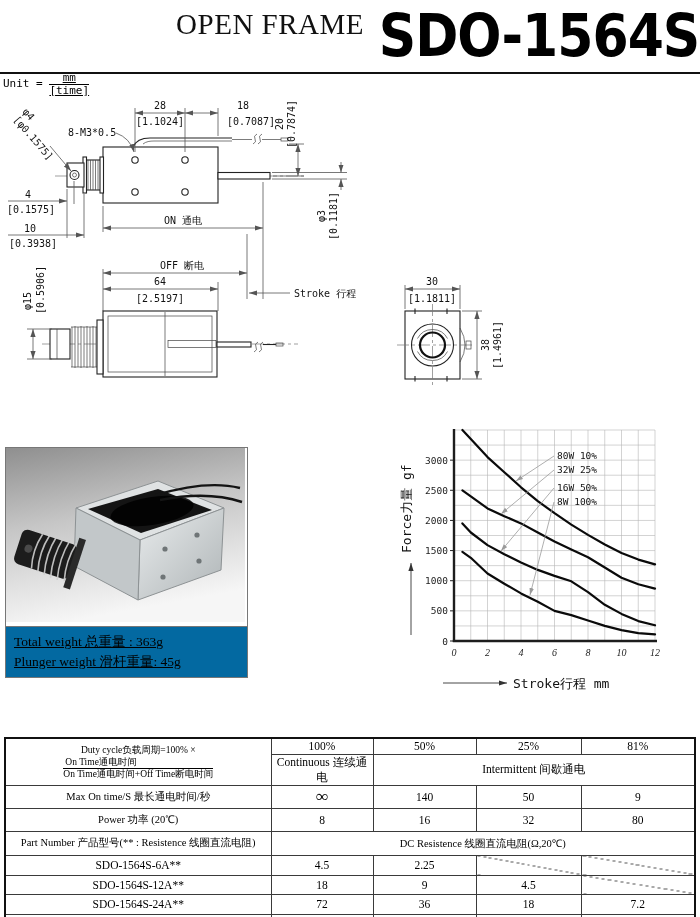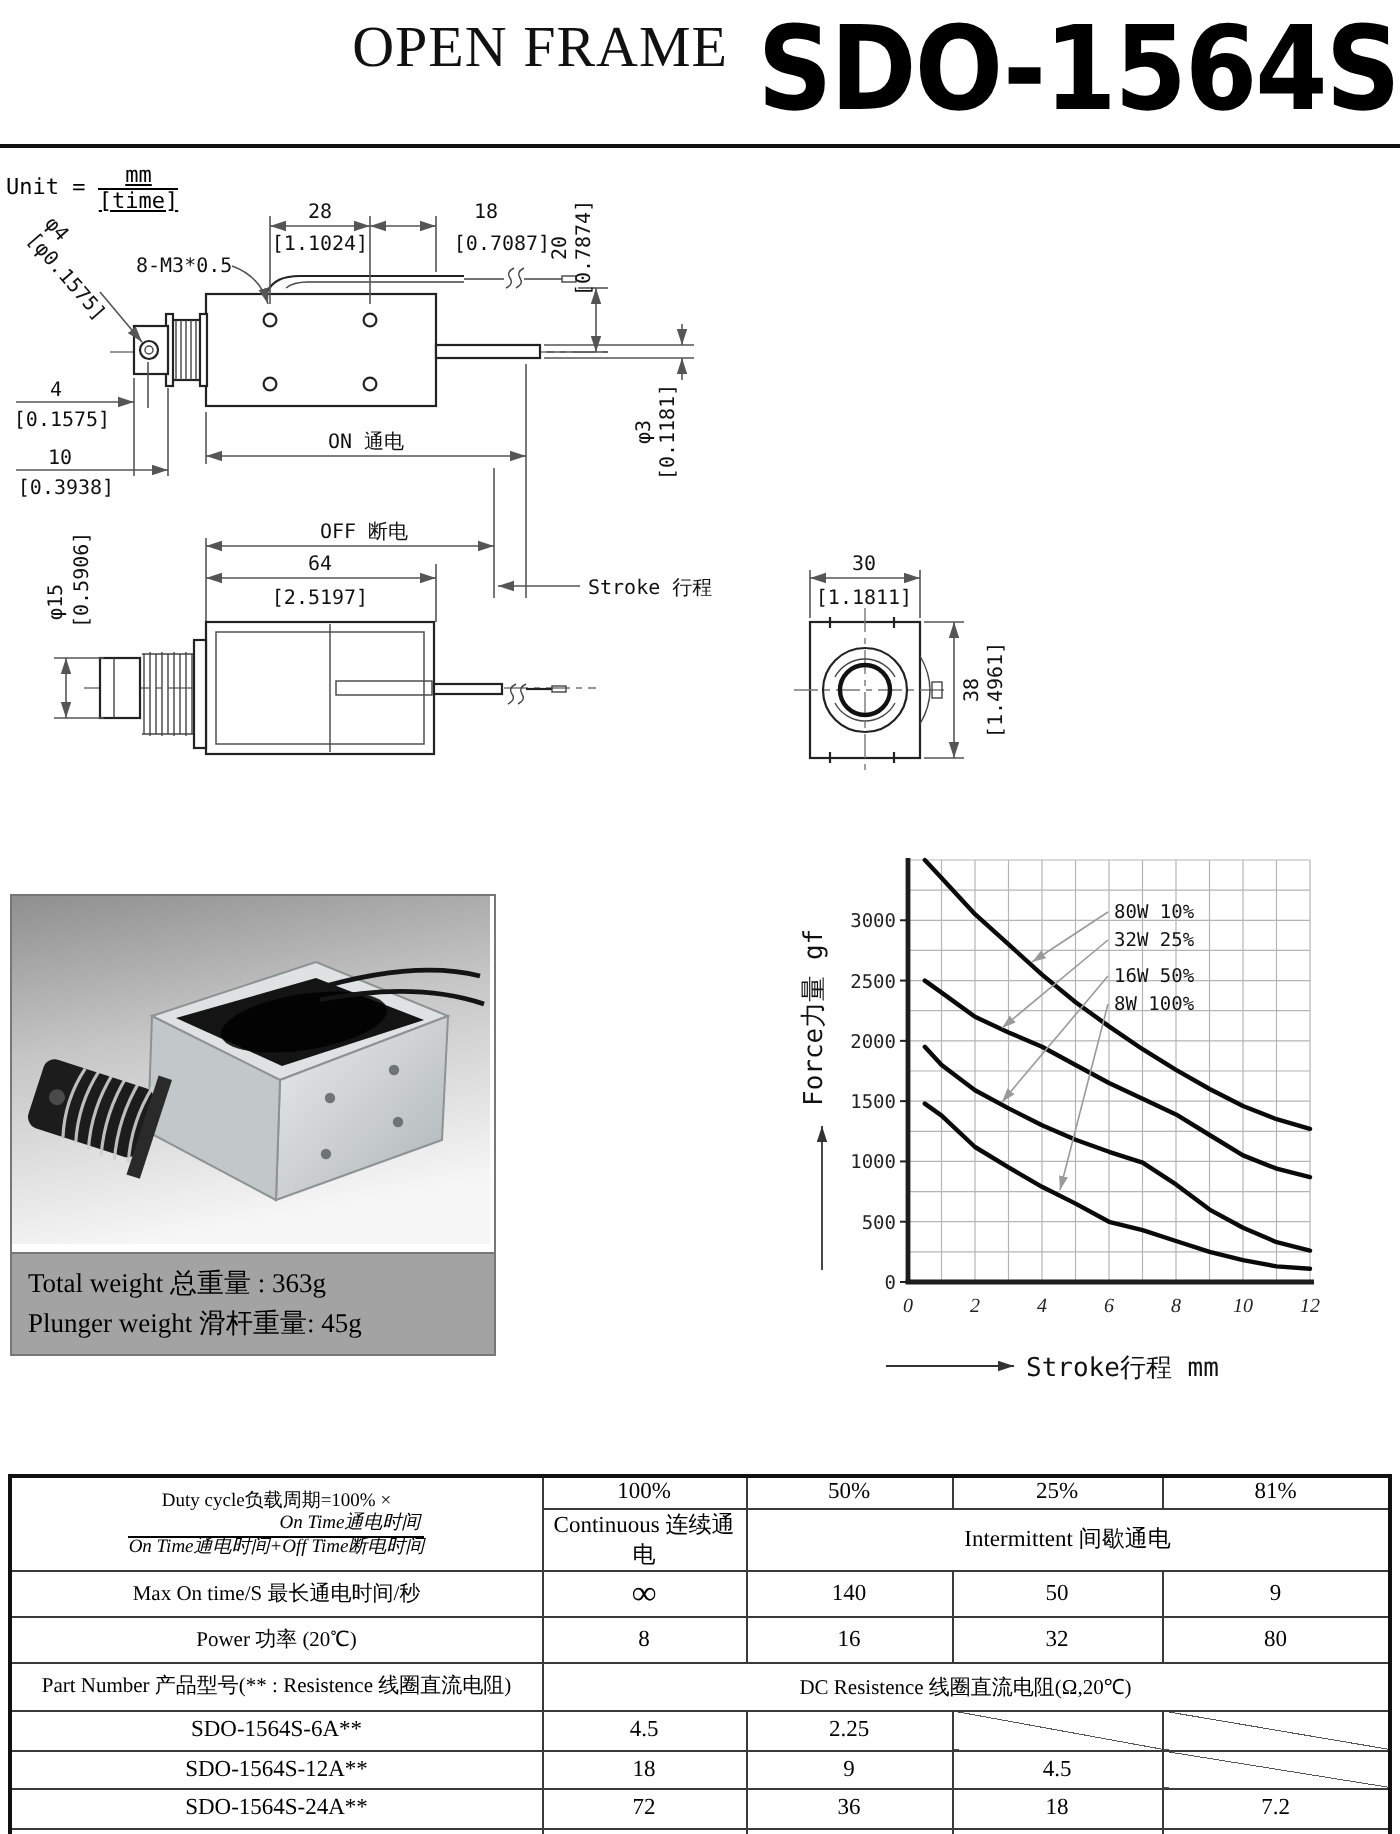--- a/index.html
+++ b/index.html
@@ -7,55 +7,55 @@
         font-family:"DejaVu Sans Mono",monospace;color:#000;}
   
   .hdr{position:absolute;top:4px;left:4px;width:692px;height:68px;}
   .hdr-title{position:absolute;right:332px;top:6px;text-align:right;
              font-family:"Liberation Serif",serif;font-size:29px;line-height:1.02;letter-spacing:.5px;color:#111;}
   .hdr-model{position:absolute;left:374px;top:-2px;width:322px;text-align:center;
              font-family:"DejaVu Sans",sans-serif;font-weight:700;font-size:52px;letter-spacing:-1px;
              transform:scaleY(1.12);transform-origin:top;color:#000;}
   .rule{position:absolute;top:72px;left:0;width:700px;height:0;border-top:2px solid #111;}
   
-  .unit{position:absolute;top:82px;left:3px;font-size:11px;}
+  .unit{position:absolute;top:72px;left:3px;font-size:11px;}
   .frac{display:inline-block;vertical-align:middle;text-align:center;line-height:1.05;text-decoration:underline;}
   .frac .top{display:block;border-bottom:1px solid #000;padding:0 1px;}
   .frac .bot{display:block;}
   
   .draw{position:absolute;top:86px;left:0;}
   .ol{stroke:#222;stroke-width:1.1;fill:none}
   .olw{stroke:#222;stroke-width:1.1;fill:#fff}
   .thin{stroke:#444;stroke-width:.7;fill:none}
   .dim{stroke:#555;stroke-width:.8;fill:none}
   .cl{stroke:#777;stroke-width:.7;fill:none;stroke-dasharray:12 3 3 3}
   .dtxt{font:10px "DejaVu Sans Mono",monospace;fill:#111;text-anchor:middle}
   .dstart{text-anchor:start}
   
   .photo-box{position:absolute;left:5px;top:447px;width:241px;border:1px solid #777;background:#fff;}
-  .photo-cap{border-top:1px solid #777;background:#a3a3a3;padding:5px 8px 6px 8px;
-             font-family:"Liberation Serif",serif;font-size:13.5px;line-height:1.45;color:#000;}
+  .photo-cap{border-top:1px solid #777;background:#0369a1;padding:5px 8px 6px 8px;
+             font-family:"Liberation Serif",serif;font-size:13.5px;line-height:1.45;color:#000;text-decoration:underline;}
   
   .chart{position:absolute;left:395px;top:425px;}
   .grid{stroke:#b5b5b5;stroke-width:.6}
   .axis{stroke:#1d1d1d;stroke-width:2.4}
   .curve{fill:none;stroke:#0a0a0a;stroke-width:2.2;stroke-linecap:round;stroke-linejoin:round}
   .ytick{font:9.5px "DejaVu Sans Mono",monospace;fill:#222;text-anchor:end}
   .xtick{font:italic 10px "Liberation Serif",serif;fill:#222;text-anchor:middle}
   .ctitle{font:13px "DejaVu Sans Mono",monospace;fill:#111}
   .legend{font:9.5px "DejaVu Sans Mono",monospace;fill:#111}
   .leader{stroke:#9a9a9a;stroke-width:.8;fill:none}
   
   .spec{position:absolute;left:4px;top:737px;width:692px;border-collapse:collapse;
         table-layout:fixed;font-family:"Liberation Serif",serif;font-size:11.5px;color:#000;}
   .spec td{border:1px solid #3a3a3a;text-align:center;vertical-align:middle;padding:0 2px;overflow:hidden;}
   .spec{border:2px solid #111;}
   .spec .lab{font-size:10.5px;}
   .duty-cell{font-size:9.5px;}
-  .duty-frac{display:inline-block;vertical-align:middle;text-align:right;line-height:1.15;font-style:italic;}
+  .duty-frac{display:inline-block;vertical-align:middle;text-align:left;line-height:1.15;}
   .duty-frac .top{display:block;border-bottom:1px solid #000;padding:0 2px;}
   .inf{font-size:17px;font-weight:bold;line-height:1;}
   .na{background:linear-gradient(to top right,transparent 49.3%,#555 49.3%,#555 50.7%,transparent 50.7%);}
   .r16{height:16px}.r23{height:23px}.r24{height:24px}.r20{height:20px}.r19{height:19px}.r18{height:18px}
 </style>
 </head>
 <body>
 
 <div class="page">
 

